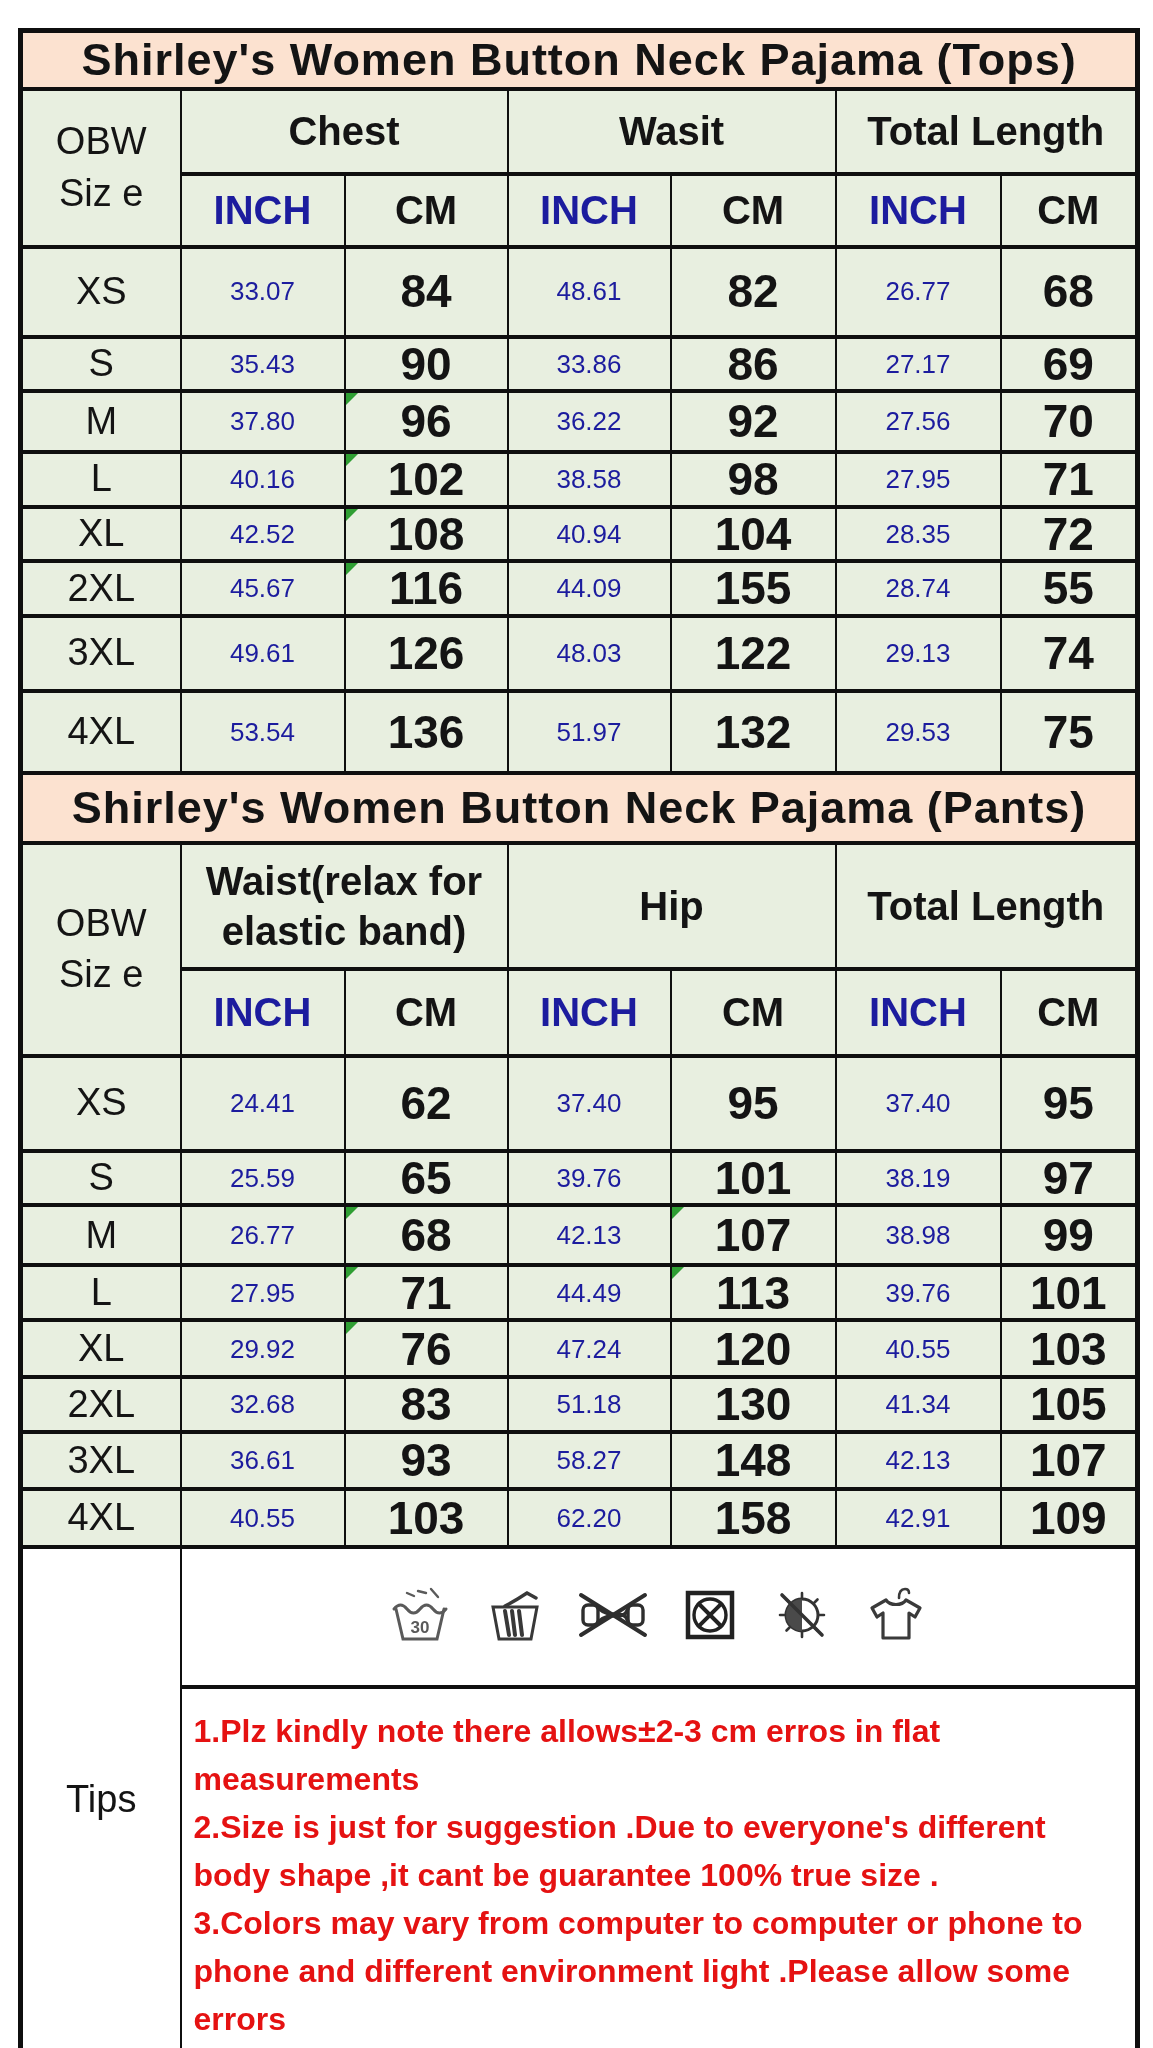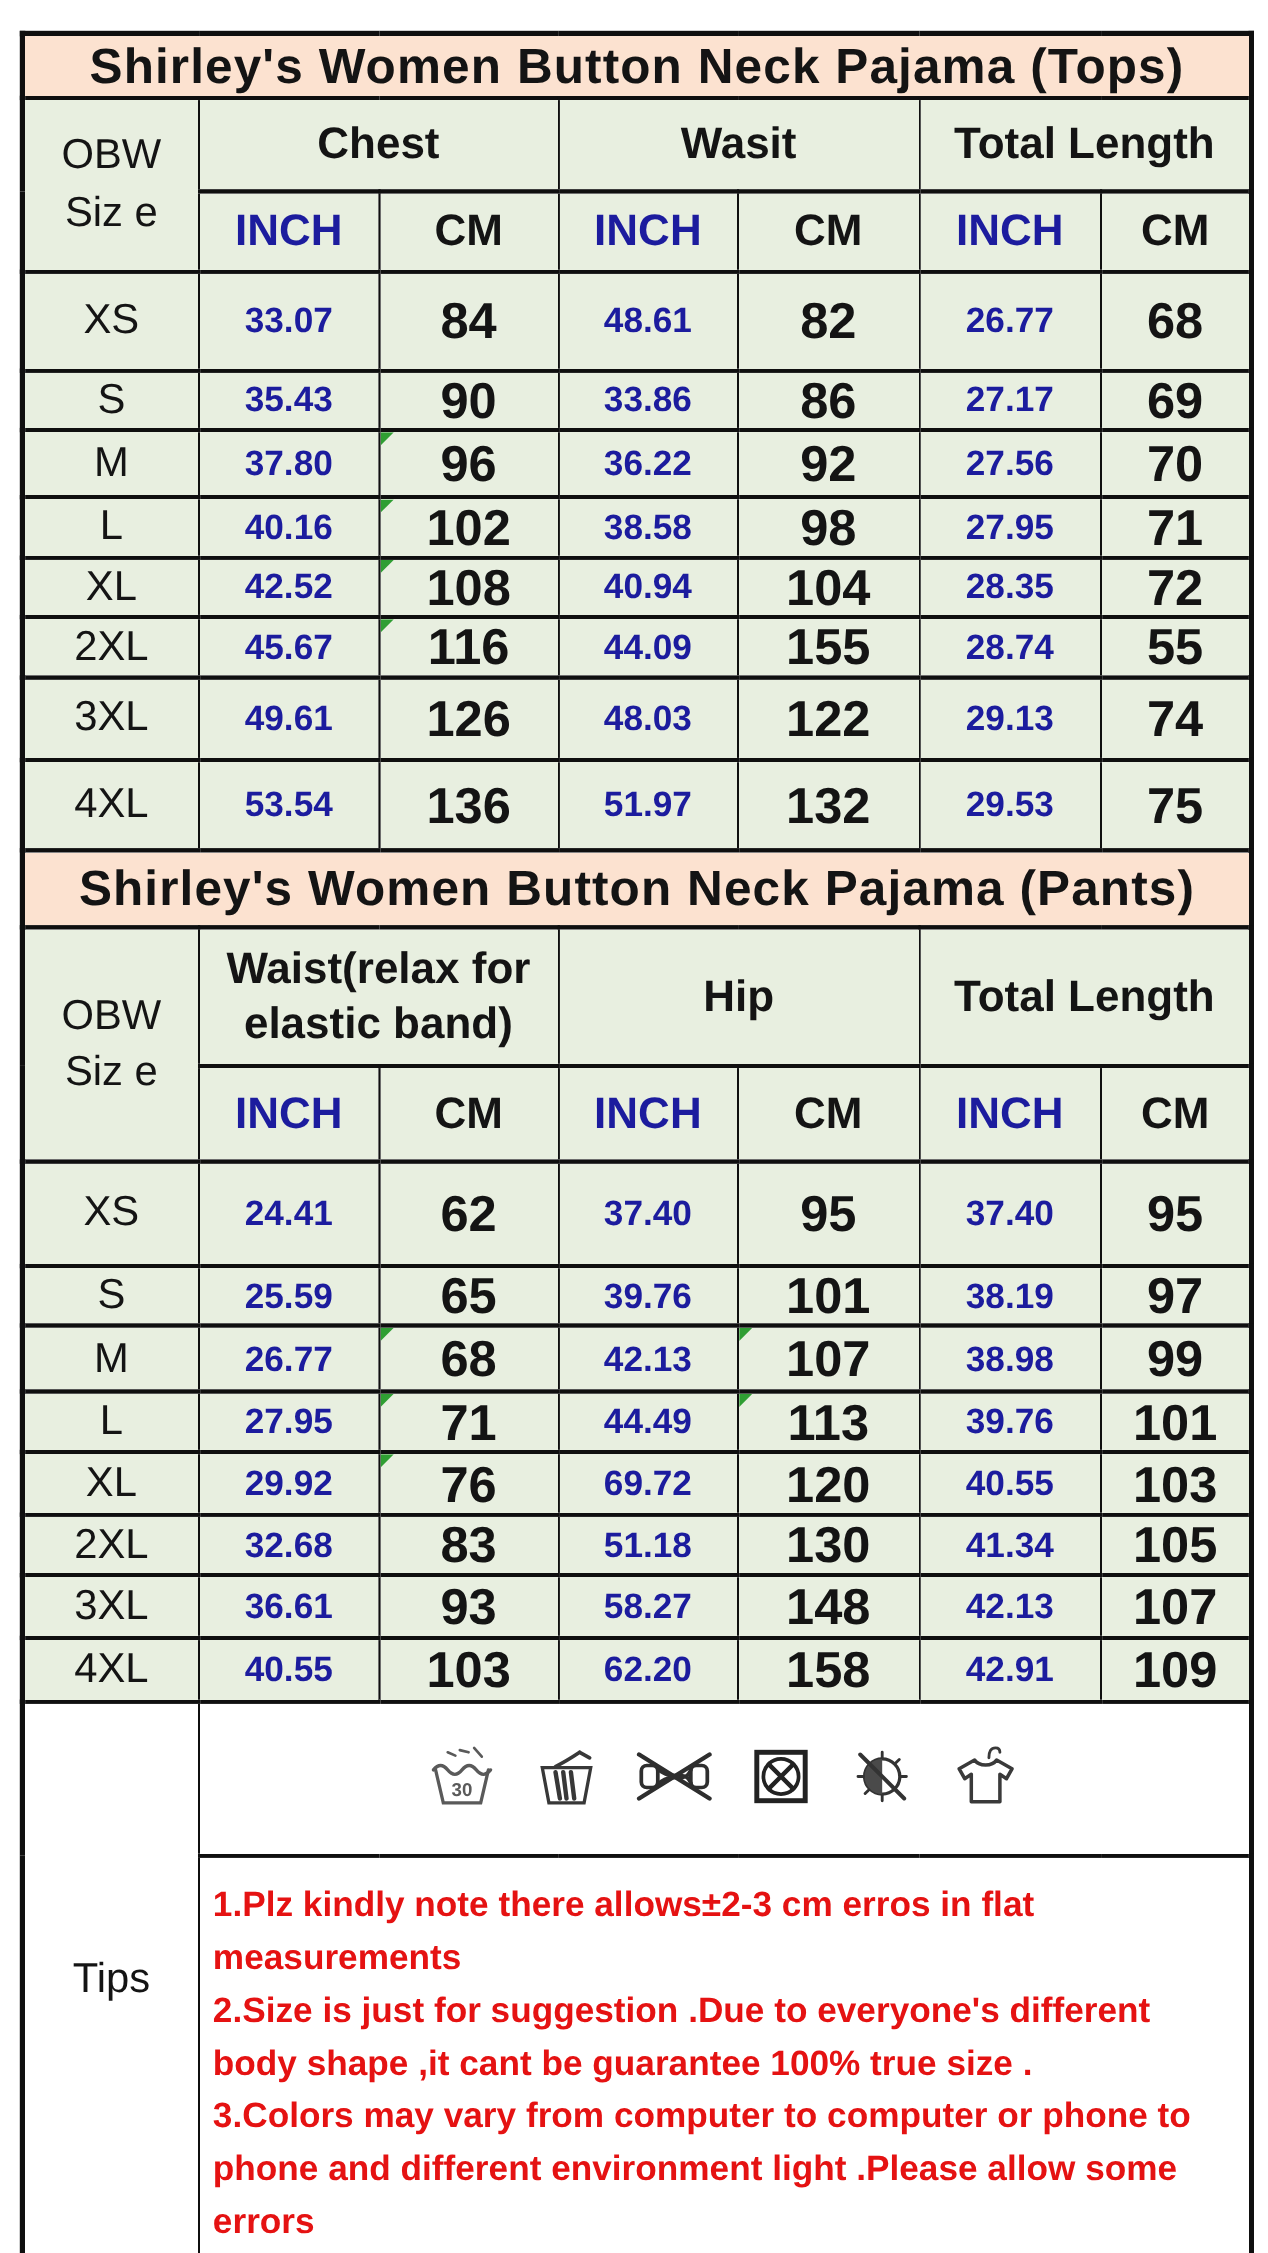--- a/index.html
+++ b/index.html
@@ -43,21 +43,21 @@
     background:var(--title-bg);
     font-size:45px;
     font-weight:700;
     letter-spacing:1px;
   }
   .group{font-size:40px;font-weight:700;line-height:1.25;padding:0 6px;}
   .unit-inch{font-size:40px;font-weight:700;color:var(--inch-text);}
   .unit-cm{font-size:40px;font-weight:700;color:var(--cm-text);}
   .size-head{font-size:38px;font-weight:400;line-height:1.35;}
   .size-col{font-size:38px;font-weight:400;}
-  .val-inch{font-size:32px;font-weight:700;color:var(--inch-text);}
+  .val-inch{font-size:26px;font-weight:400;color:var(--inch-text);}
   .val-cm{font-size:46px;font-weight:700;color:var(--cm-text);}
   .tips-label{background:#ffffff;font-size:38px;font-weight:400;}
   .icons-cell{background:#ffffff;vertical-align:middle;padding:10px 0;}
   .icon{display:inline-block;margin:0 13px;vertical-align:middle;}
   .tips-text{
     background:#ffffff;
     color:var(--tip-text);
     font-size:32px;
     font-weight:700;
     text-align:left;
@@ -248,21 +248,21 @@
     <td class="val-cm note-marker">71</td>
     <td class="val-inch">44.49</td>
     <td class="val-cm note-marker">113</td>
     <td class="val-inch">39.76</td>
     <td class="val-cm">101</td>
   </tr>
   <tr class="rh57">
     <td class="size-col">XL</td>
     <td class="val-inch">29.92</td>
     <td class="val-cm note-marker">76</td>
-    <td class="val-inch">69.72</td>
+    <td class="val-inch">47.24</td>
     <td class="val-cm">120</td>
     <td class="val-inch">40.55</td>
     <td class="val-cm">103</td>
   </tr>
   <tr class="rh35">
     <td class="size-col">2XL</td>
     <td class="val-inch">32.68</td>
     <td class="val-cm">83</td>
     <td class="val-inch">51.18</td>
     <td class="val-cm">130</td>

